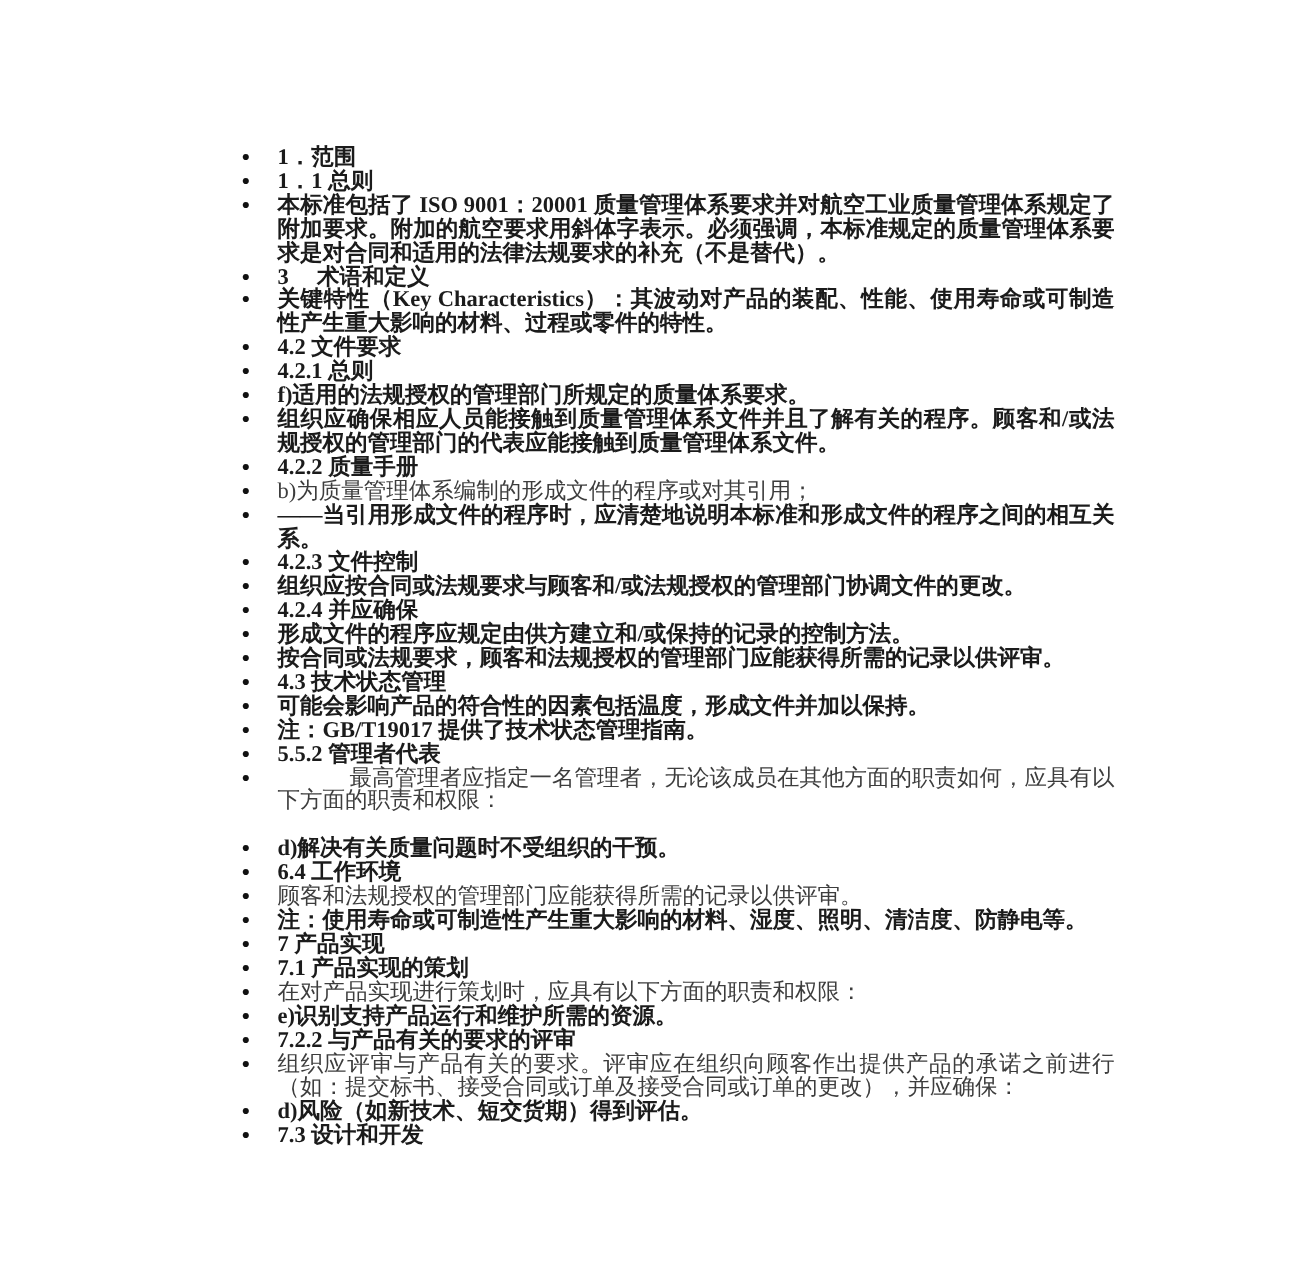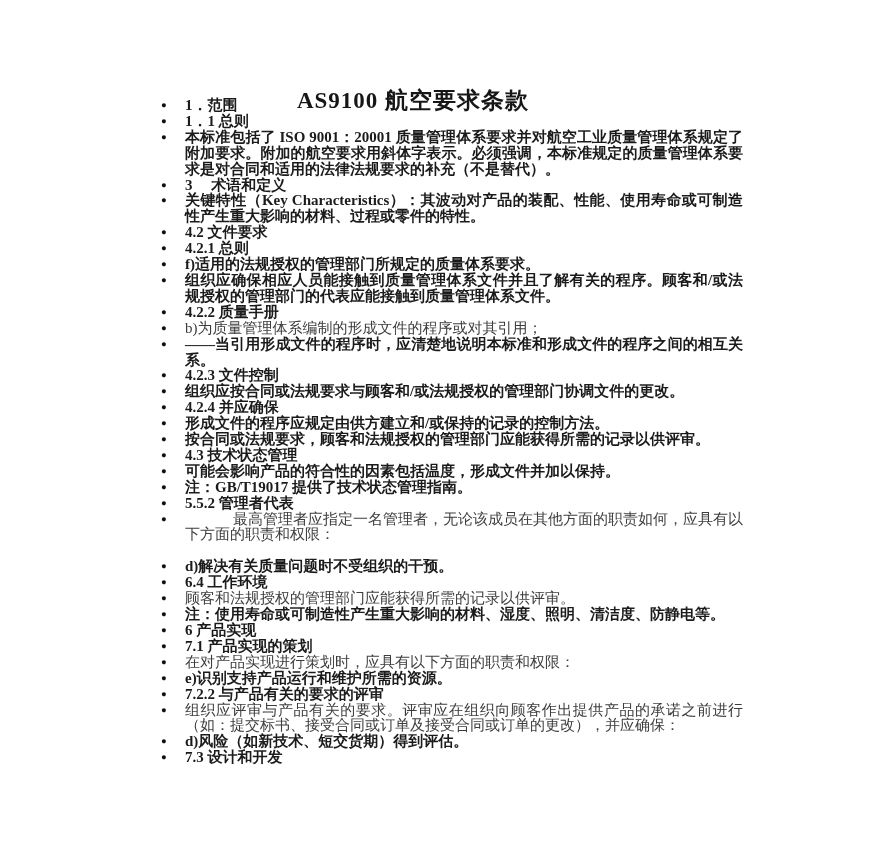--- a/index.html
+++ b/index.html
@@ -63,21 +63,20 @@
     text-indent: 48px;
   }
   .list-item.gap-after {
     margin-bottom: 16px;
   }
 </style>
 </head>
 <body>
 
 <div class="page">
-  <h1 class="doc-title">AS9100 航空要求条款</h1>
 
   <div class="bullet-list">
       <div class="list-item w-bold">
         <span class="bullet">●</span>
         <span class="txt">1．范围</span>
       </div>
       <div class="list-item w-bold">
         <span class="bullet">●</span>
         <span class="txt">1．1 总则</span>
       </div>
@@ -172,21 +171,21 @@
       <div class="list-item w-normal">
         <span class="bullet">●</span>
         <span class="txt">顾客和法规授权的管理部门应能获得所需的记录以供评审。</span>
       </div>
       <div class="list-item w-bold">
         <span class="bullet">●</span>
         <span class="txt">注：使用寿命或可制造性产生重大影响的材料、湿度、照明、清洁度、防静电等。</span>
       </div>
       <div class="list-item w-bold">
         <span class="bullet">●</span>
-        <span class="txt">6 产品实现</span>
+        <span class="txt">7 产品实现</span>
       </div>
       <div class="list-item w-bold">
         <span class="bullet">●</span>
         <span class="txt">7.1 产品实现的策划</span>
       </div>
       <div class="list-item w-normal">
         <span class="bullet">●</span>
         <span class="txt">在对产品实现进行策划时，应具有以下方面的职责和权限：</span>
       </div>
       <div class="list-item w-bold">

